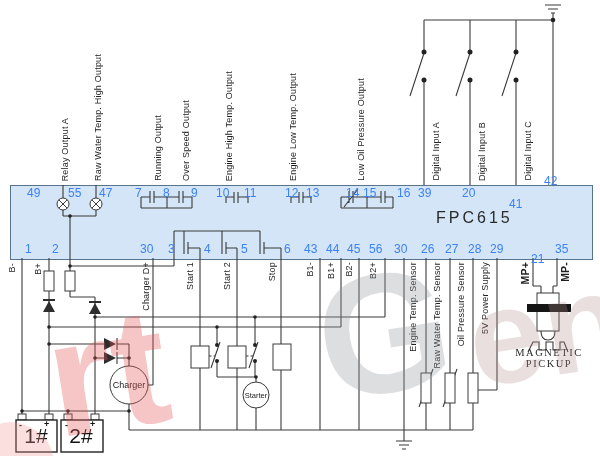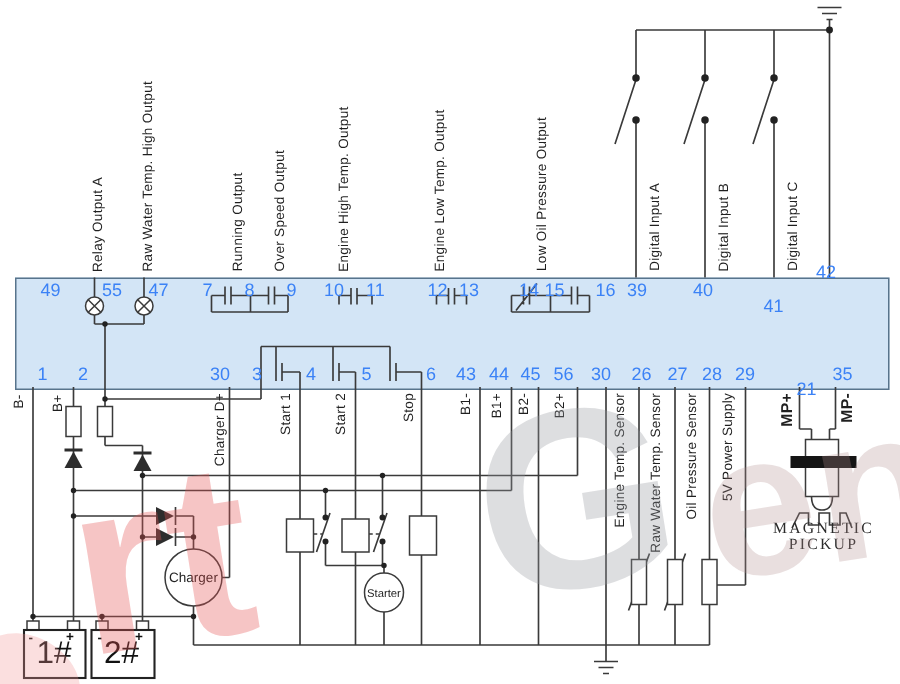--- a/index.html
+++ b/index.html
@@ -153,36 +153,37 @@
         <circle cx="255" cy="345" r="2"></circle>
         <circle cx="255" cy="361" r="2"></circle>
       <circle cx="256" cy="377" r="1.8"></circle>
         <circle cx="129" cy="358" r="1.8"></circle>
       <circle cx="22" cy="411" r="1.8"></circle>
         <circle cx="68" cy="411" r="1.8"></circle>
         <circle cx="129" cy="411" r="1.8"></circle>
     </g>
   </svg>
 
+  <span class="fpc">FPC615</span>
 
   <span class="tnum" style="left:27px;top:186px">49</span>
   <span class="tnum" style="left:68px;top:186px">55</span>
   <span class="tnum" style="left:99px;top:186px">47</span>
   <span class="tnum" style="left:135px;top:186px">7</span>
   <span class="tnum" style="left:163px;top:186px">8</span>
   <span class="tnum" style="left:191px;top:186px">9</span>
   <span class="tnum" style="left:216px;top:186px">10</span>
   <span class="tnum" style="left:244px;top:186px">11</span>
   <span class="tnum" style="left:285px;top:186px">12</span>
   <span class="tnum" style="left:306px;top:186px">13</span>
   <span class="tnum" style="left:346px;top:186px">14</span>
   <span class="tnum" style="left:363px;top:186px">15</span>
   <span class="tnum" style="left:397px;top:186px">16</span>
   <span class="tnum" style="left:418px;top:186px">39</span>
-  <span class="tnum" style="left:462px;top:186px">40</span>
+  <span class="tnum" style="left:462px;top:186px">20</span>
   <span class="tnum" style="left:509px;top:197px">41</span>
   <span class="tnum" style="left:544px;top:174px">42</span>
 
   <span class="tnum" style="left:25px;top:242px">1</span>
   <span class="tnum" style="left:52px;top:242px">2</span>
   <span class="tnum" style="left:140px;top:242px">30</span>
   <span class="tnum" style="left:168px;top:242px">3</span>
   <span class="tnum" style="left:204px;top:242px">4</span>
   <span class="tnum" style="left:241px;top:242px">5</span>
   <span class="tnum" style="left:284px;top:242px">6</span>

